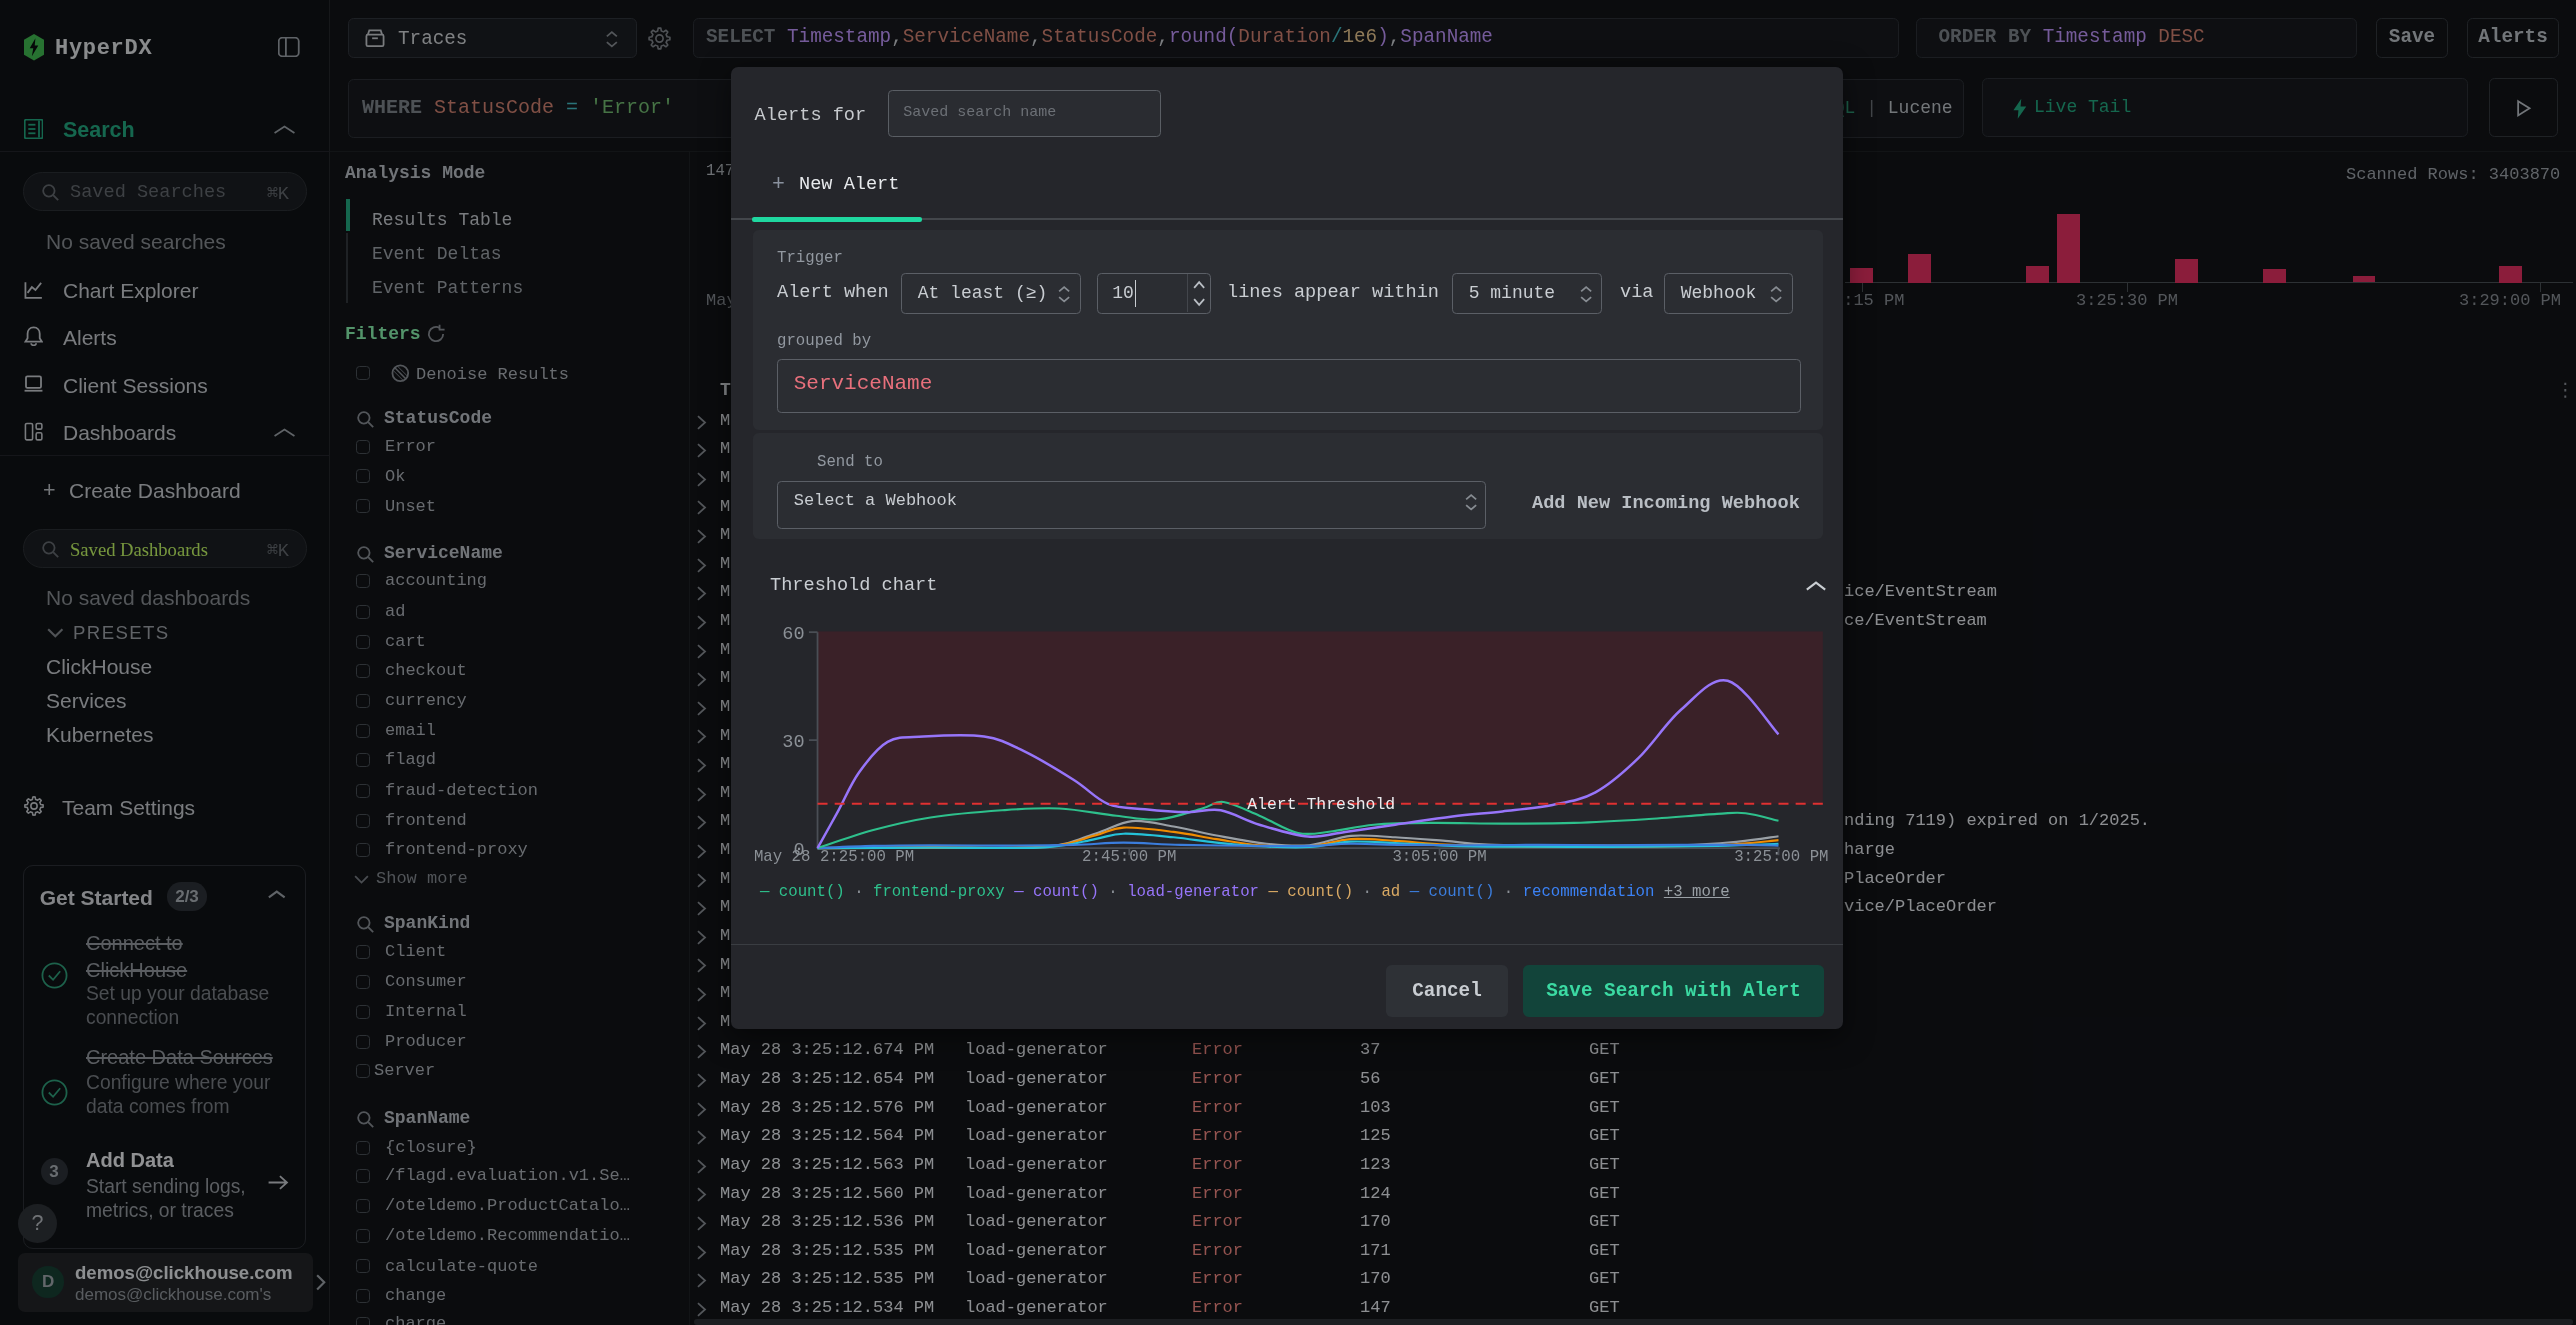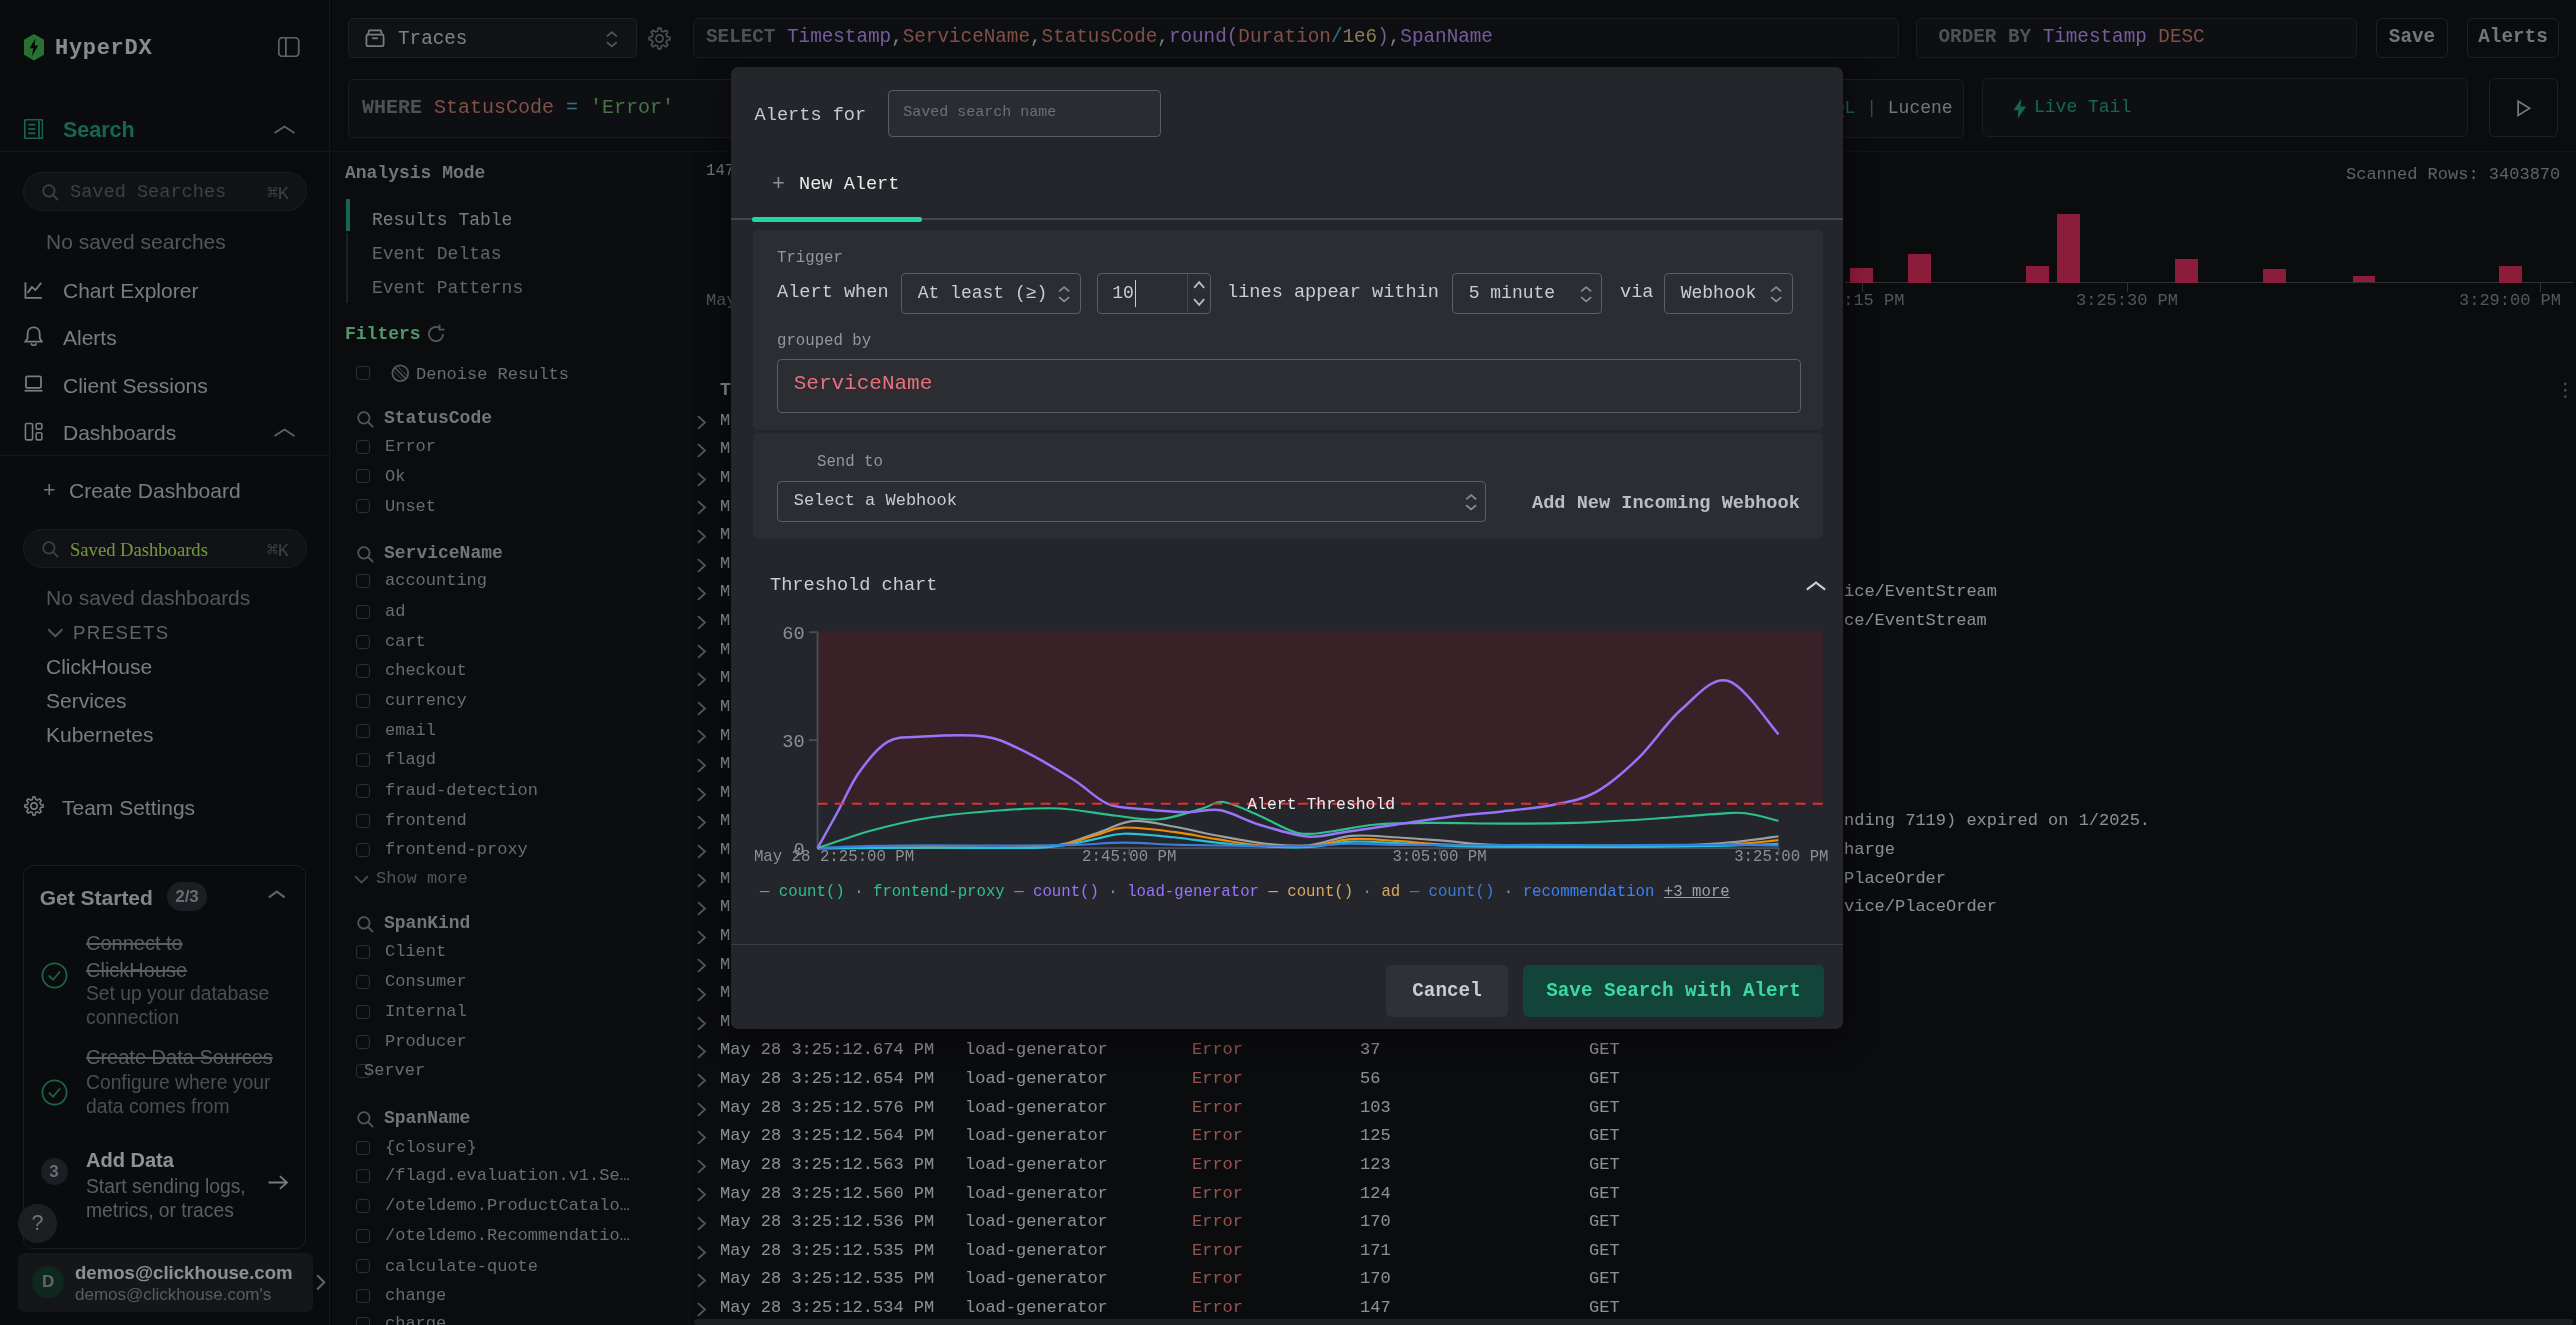--- a/index.html
+++ b/index.html
@@ -259,21 +259,21 @@
     <div class="fhead" style="left:384px;top:913px;">SpanKind</div>
     <div class="cb" style="left:356px;top:945px;"></div>
     <div class="fitem" style="left:385px;top:942px;">Client</div>
     <div class="cb" style="left:356px;top:975px;"></div>
     <div class="fitem" style="left:385px;top:972px;">Consumer</div>
     <div class="cb" style="left:356px;top:1005px;"></div>
     <div class="fitem" style="left:385px;top:1002px;">Internal</div>
     <div class="cb" style="left:356px;top:1035px;"></div>
     <div class="fitem" style="left:385px;top:1032px;">Producer</div>
     <div class="cb" style="left:356px;top:1064px;"></div>
-    <div class="fitem" style="left:364px;top:1061px;text-align:right;">Server</div>
+    <div class="fitem" style="left:374px;top:1061px;text-align:right;">Server</div>
     <svg class="abs" style="left:356px;top:1110px;" width="18.6" height="18.6" viewBox="0 0 26 26">
         <circle cx="11" cy="11" r="8" fill="none" stroke="#878c92" stroke-width="2.5"></circle>
         <line x1="17" y1="17" x2="24" y2="24" stroke="#878c92" stroke-width="2.5"></line>
       </svg>
     <div class="fhead" style="left:384px;top:1108px;">SpanName</div>
     <div class="cb" style="left:356px;top:1141px;"></div>
     <div class="fitem" style="left:385px;top:1138px;">{closure}</div>
     <div class="cb" style="left:356px;top:1169px;"></div>
     <div class="fitem" style="left:385px;top:1166px;">/flagd.evaluation.v1.Se…</div>
     <div class="cb" style="left:356px;top:1199px;"></div>
@@ -536,21 +536,21 @@
         <path d="M3 17 L10 23 L17 17" fill="none" stroke="#878c92" stroke-width="2.5"></path>
       </svg>
   </div>
   <div class="abs mono" style="left:46px;top:265px;font-size:15.7px;color:#9298a0;">grouped by</div>
   <div class="abs" style="left:46px;top:292px;width:1024px;height:54px;background:transparent;border:1.4px solid #5b5f66;border-radius:4.3px;">
     <div class="abs mono" style="left:15.7px;top:12px;font-size:21px;color:#e8707c;">ServiceName</div>
   </div>
 
   <div class="abs" style="left:21.5px;top:366px;width:1070px;height:106px;background:#2b2d32;border-radius:5.7px;"></div>
   <div class="abs mono" style="left:46px;top:386px;font-size:15.7px;color:#9298a0;margin-left:40px;">Send to</div>
-  <div class="abs" style="left:46px;top:414px;width:709px;height:41px;background:transparent;border:1.4px solid #5b5f66;border-radius:4.3px;">
+  <div class="abs" style="left:46px;top:414px;width:709px;height:48px;background:transparent;border:1.4px solid #5b5f66;border-radius:4.3px;">
     <div class="abs mono" style="left:15.7px;top:9.3px;font-size:17px;color:#c9cdd2;">Select a Webhook</div>
     <svg class="abs" style="left:686px;top:10.7px;" width="14.3" height="18.6" viewBox="0 0 20 26">
         <path d="M3 9 L10 3 L17 9" fill="none" stroke="#878c92" stroke-width="2.5"></path>
         <path d="M3 17 L10 23 L17 17" fill="none" stroke="#878c92" stroke-width="2.5"></path>
       </svg>
   </div>
   <div class="abs mono" style="left:801px;top:426px;font-size:18.6px;font-weight:bold;color:#b9bec4;">Add New Incoming Webhook</div>
 
   <div class="abs mono" style="left:39px;top:508px;font-size:18.6px;color:#c9cdd2;">Threshold chart</div>
   <svg class="abs" style="left:1073px;top:512px;" width="24" height="14.3" viewBox="0 0 34 20">

